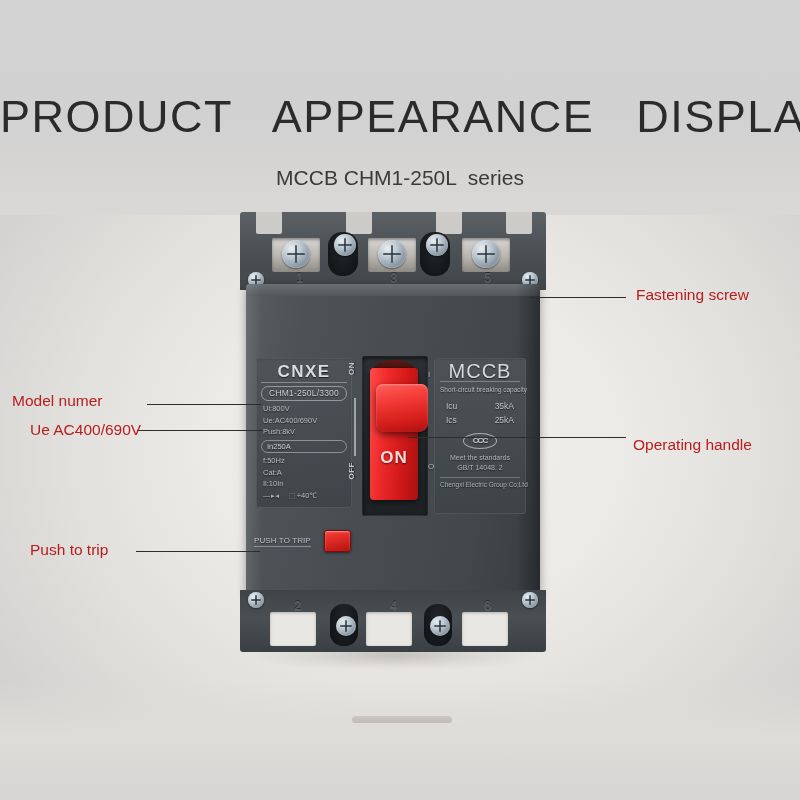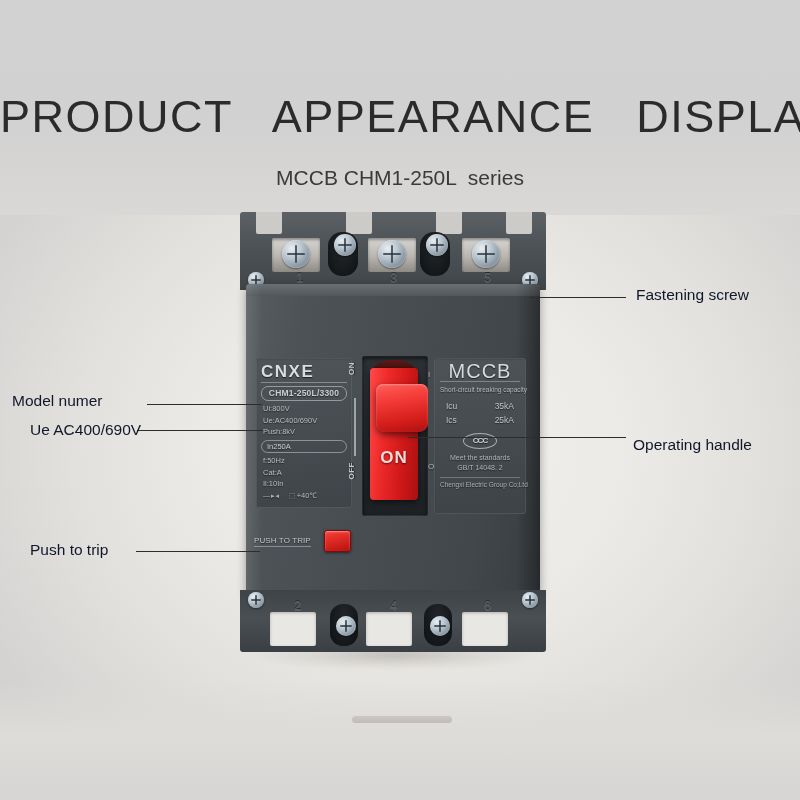--- a/index.html
+++ b/index.html
@@ -135,35 +135,34 @@
   
   #plate-left {
     position:absolute; left:18px; top:146px; width:96px; height:150px;
     background:linear-gradient(175deg,#4f5458 0%, #474c50 50%, #3f4448 100%);
     border-radius:3px;
     box-shadow:inset 0 0 0 1px rgba(120,128,134,.35), inset 0 1px 2px rgba(0,0,0,.3);
     padding:4px 5px 0 5px;
   }
   #brand-cnxe {
     font-size:17px; font-weight:700; letter-spacing:1.5px;
-    color:#d9dde0; line-height:19px;
+    color:#d9dde0; text-align:center; line-height:19px;
     text-shadow:0 1px 1px rgba(0,0,0,.6);
   }
   #brand-rule { height:1px; background:rgba(190,196,201,.5); margin:1px 0 3px 0; }
 
   .model-box {
     border:1px solid rgba(186,193,199,.65);
     border-radius:7px;
     text-align:center;
     font-size:8.5px; letter-spacing:.2px;
     color:#c9ced2; line-height:11px;
     padding:1px 0;
     margin-bottom:2px;
     text-shadow:0 1px 1px rgba(0,0,0,.5);
-    font-weight:bold;
   }
   .spec-row {
     display:flex; justify-content:flex-start; align-items:center;
     font-size:7.5px; line-height:11.5px;
     color:#b9bfc4;
     padding:0 2px;
     text-shadow:0 1px 1px rgba(0,0,0,.55);
     white-space:nowrap;
   }
   .spec-row .k { text-align:left; }
@@ -311,21 +310,21 @@
   }
   .bottom-hole {
     position:absolute; width:28px; height:42px;
     background:radial-gradient(ellipse at 50% 30%, #22262a 0%, #14171a 70%, #0c0e10 100%);
     border-radius:13px;
   }
 
   
   .callout-label {
     position:absolute;
-    font-size:15.5px; color:#0f172a;
+    font-size:15.5px; color:#b91c1c;
     white-space:nowrap;
     line-height:18px;
   }
   .leader {
     position:absolute; height:1px;
     background:#2d2d2d;
   }
 </style>
 </head>
 <body>

